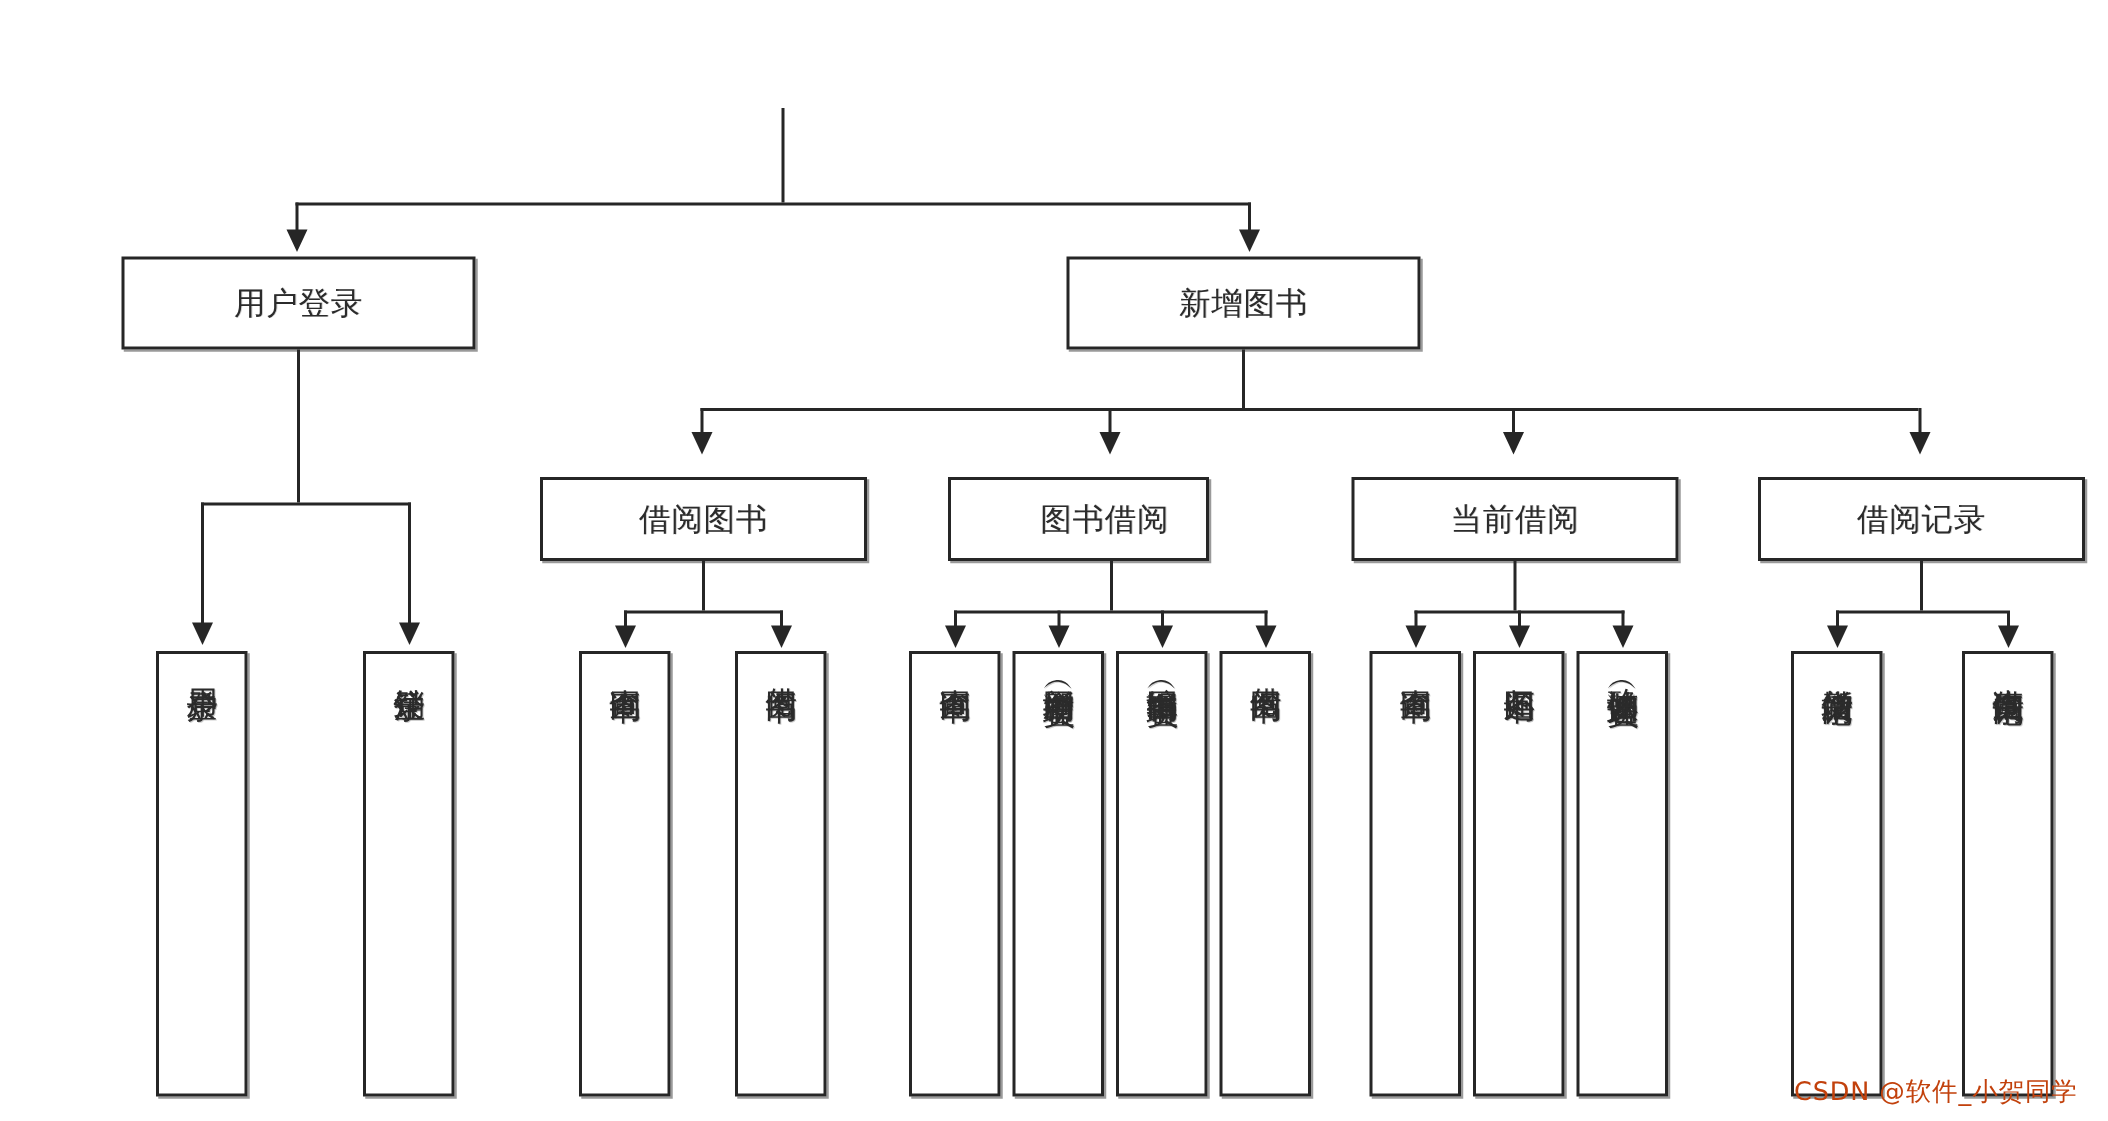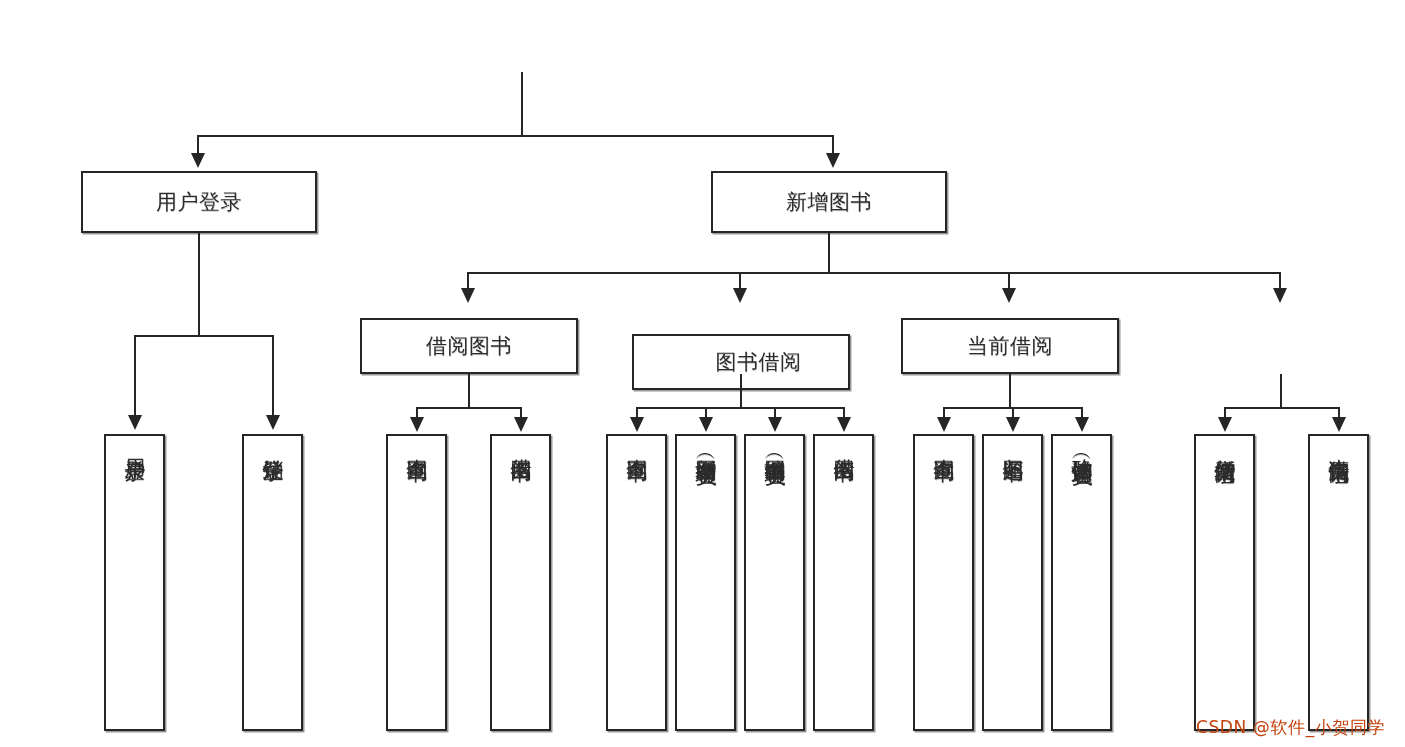--- a/index.html
+++ b/index.html
@@ -126,25 +126,28 @@
 
   <div class="edge v" style="left:1008px; top:272px; height:18px;"></div>
   <div class="arrow" style="left:1002px; top:288px;"></div>
 
   <div class="edge v" style="left:1279px; top:272px; height:18px;"></div>
   <div class="arrow" style="left:1273px; top:288px;"></div>
 
   <div class="node" style="left:360px; top:318px; width:218px; height:56px;">
     <span class="label">借阅图书</span>
   </div>
-  <div class="node" style="left:632px; top:334px; width:218px; height:56px;padding-left:35px;">
+  <div class="node" style="left:632px; top:318px; width:174px; height:56px;padding-left:35px;">
     <span class="label">图书借阅</span>
   </div>
   <div class="node" style="left:901px; top:318px; width:218px; height:56px;">
     <span class="label">当前借阅</span>
+  </div>
+  <div class="node" style="left:1172px; top:318px; width:218px; height:56px;">
+    <span class="label">借阅记录</span>
   </div>
 
   <div class="edge v" style="left:468px; top:374px; height:33px;"></div>
   <div class="edge h" style="left:416px; top:407px; width:106px;"></div>
   <div class="edge v" style="left:416px; top:407px; height:12px;"></div>
   <div class="arrow" style="left:410px; top:417px;"></div>
   <div class="edge v" style="left:520px; top:407px; height:12px;"></div>
   <div class="arrow" style="left:514px; top:417px;"></div>
 
   <div class="edge v" style="left:740px; top:374px; height:33px;"></div>

